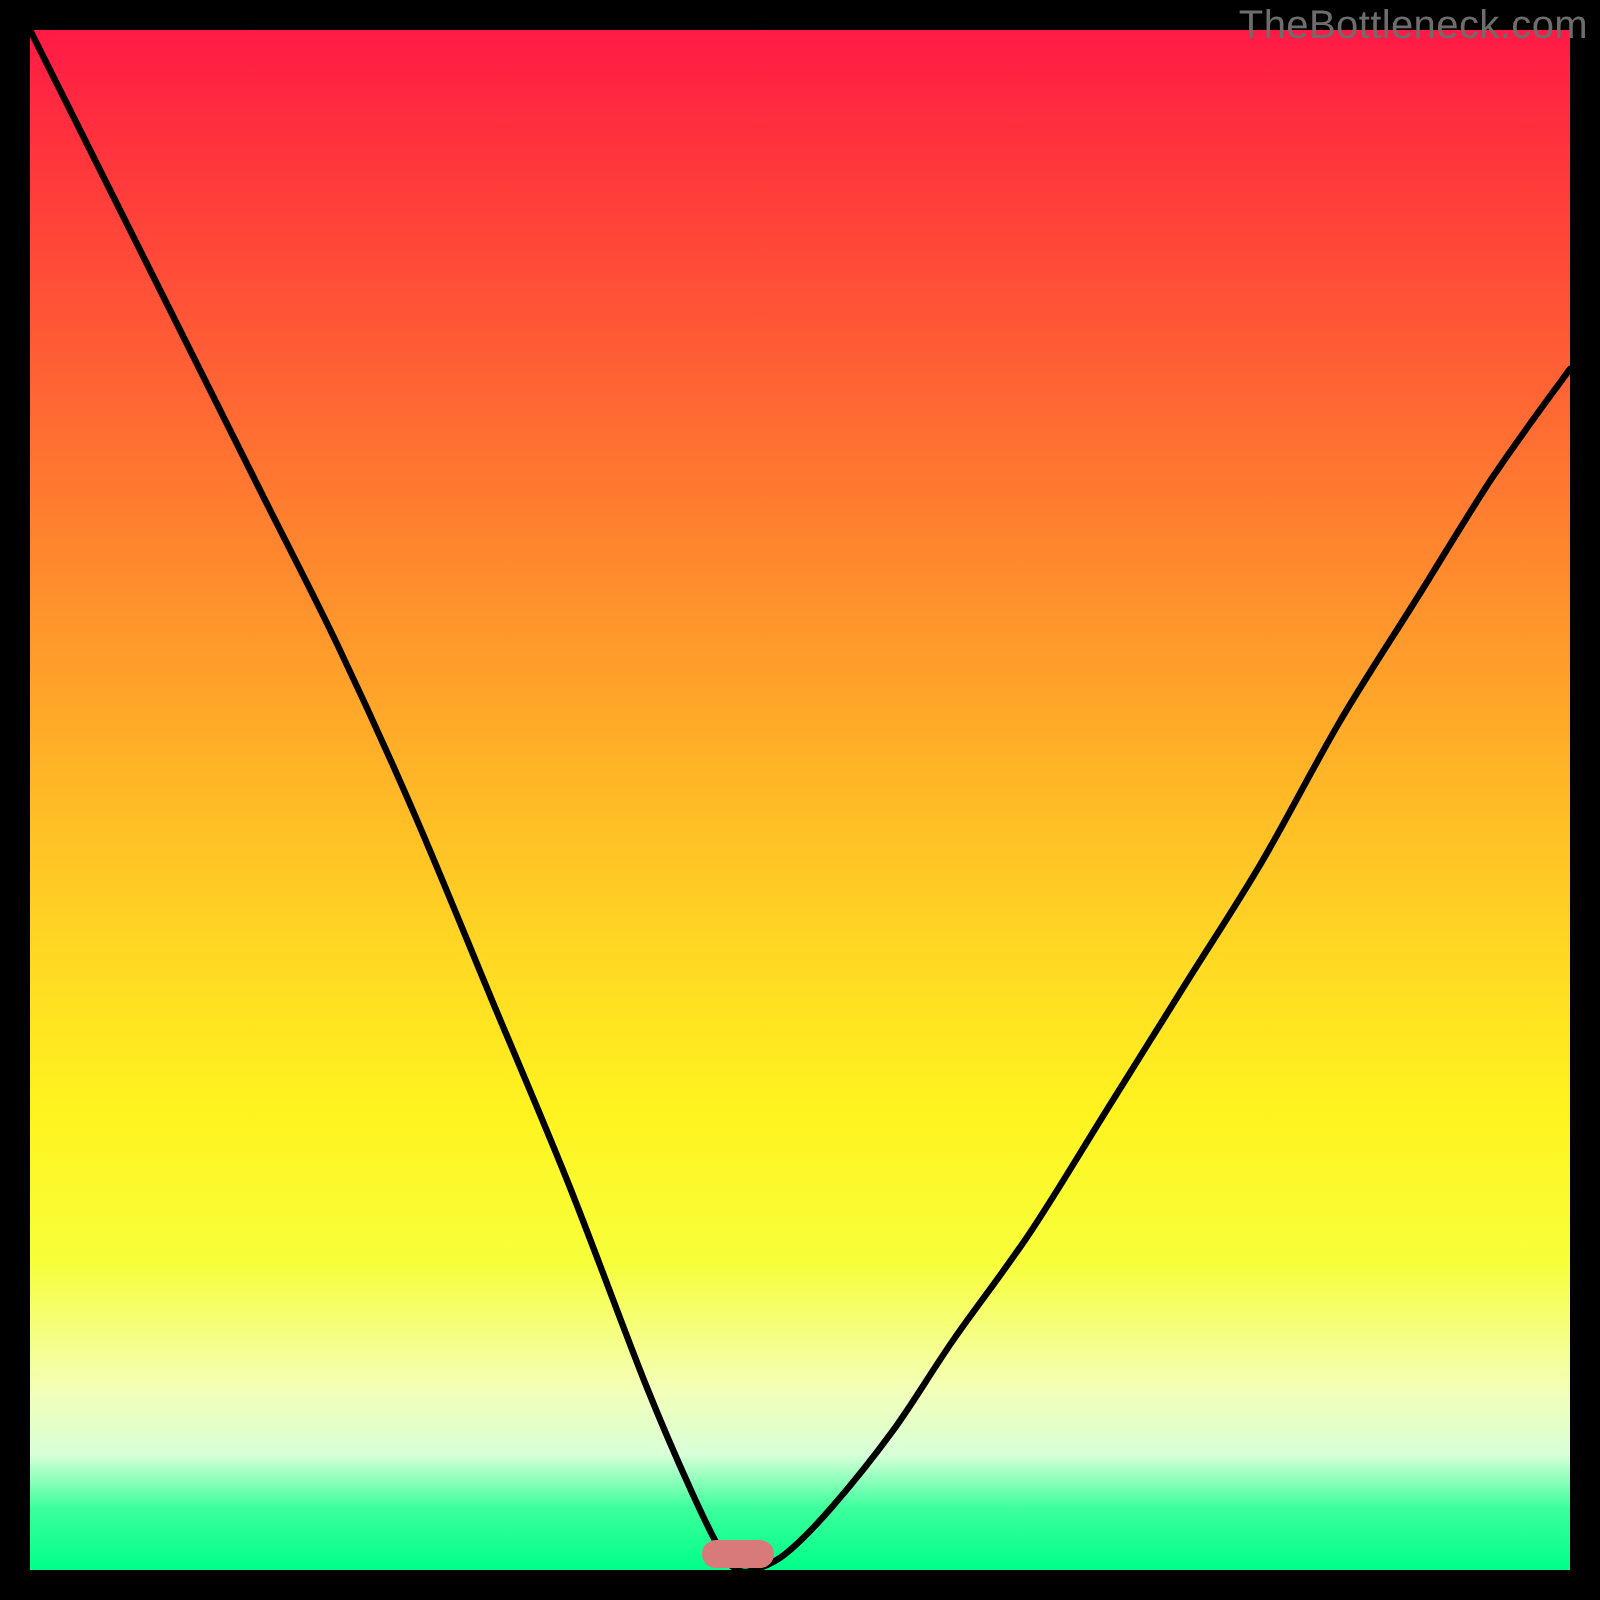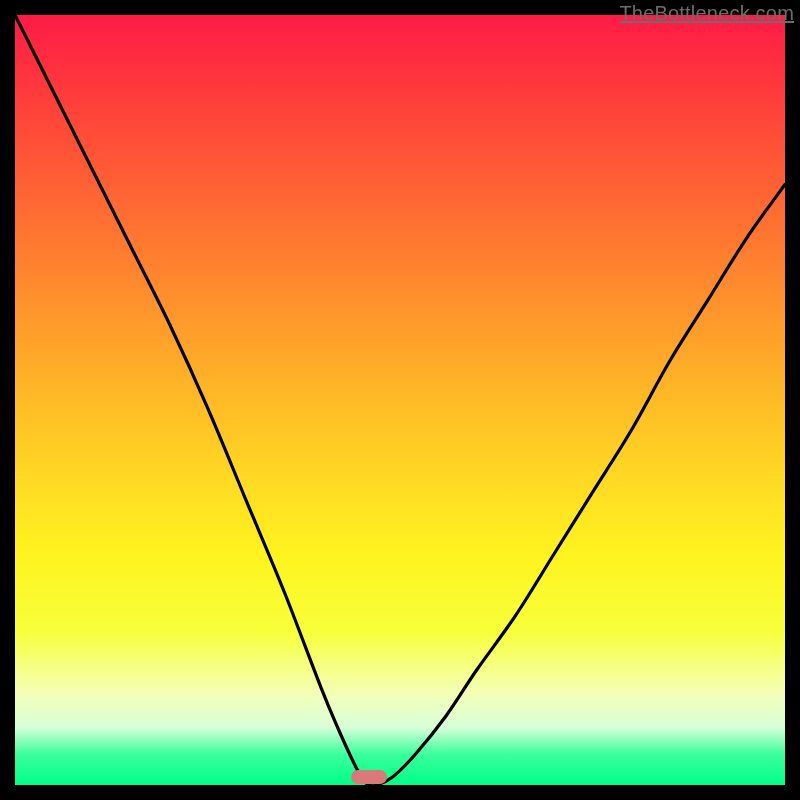--- a/index.html
+++ b/index.html
@@ -58,21 +58,20 @@
   }
   .watermark {
     position: absolute;
     top: 2px;
     right: 6px;
     color: #6d6d6d;
     font-size: 20px;
     letter-spacing: 0.2px;
     font-weight: 500;
     user-select: none;
-    text-decoration: underline;
   }
   .axis-left, .axis-bottom {
     position: absolute;
     background: #000;
   }
   .axis-left {
     left: 0;
     top: 0;
     width: 15px;
     height: 800px;

